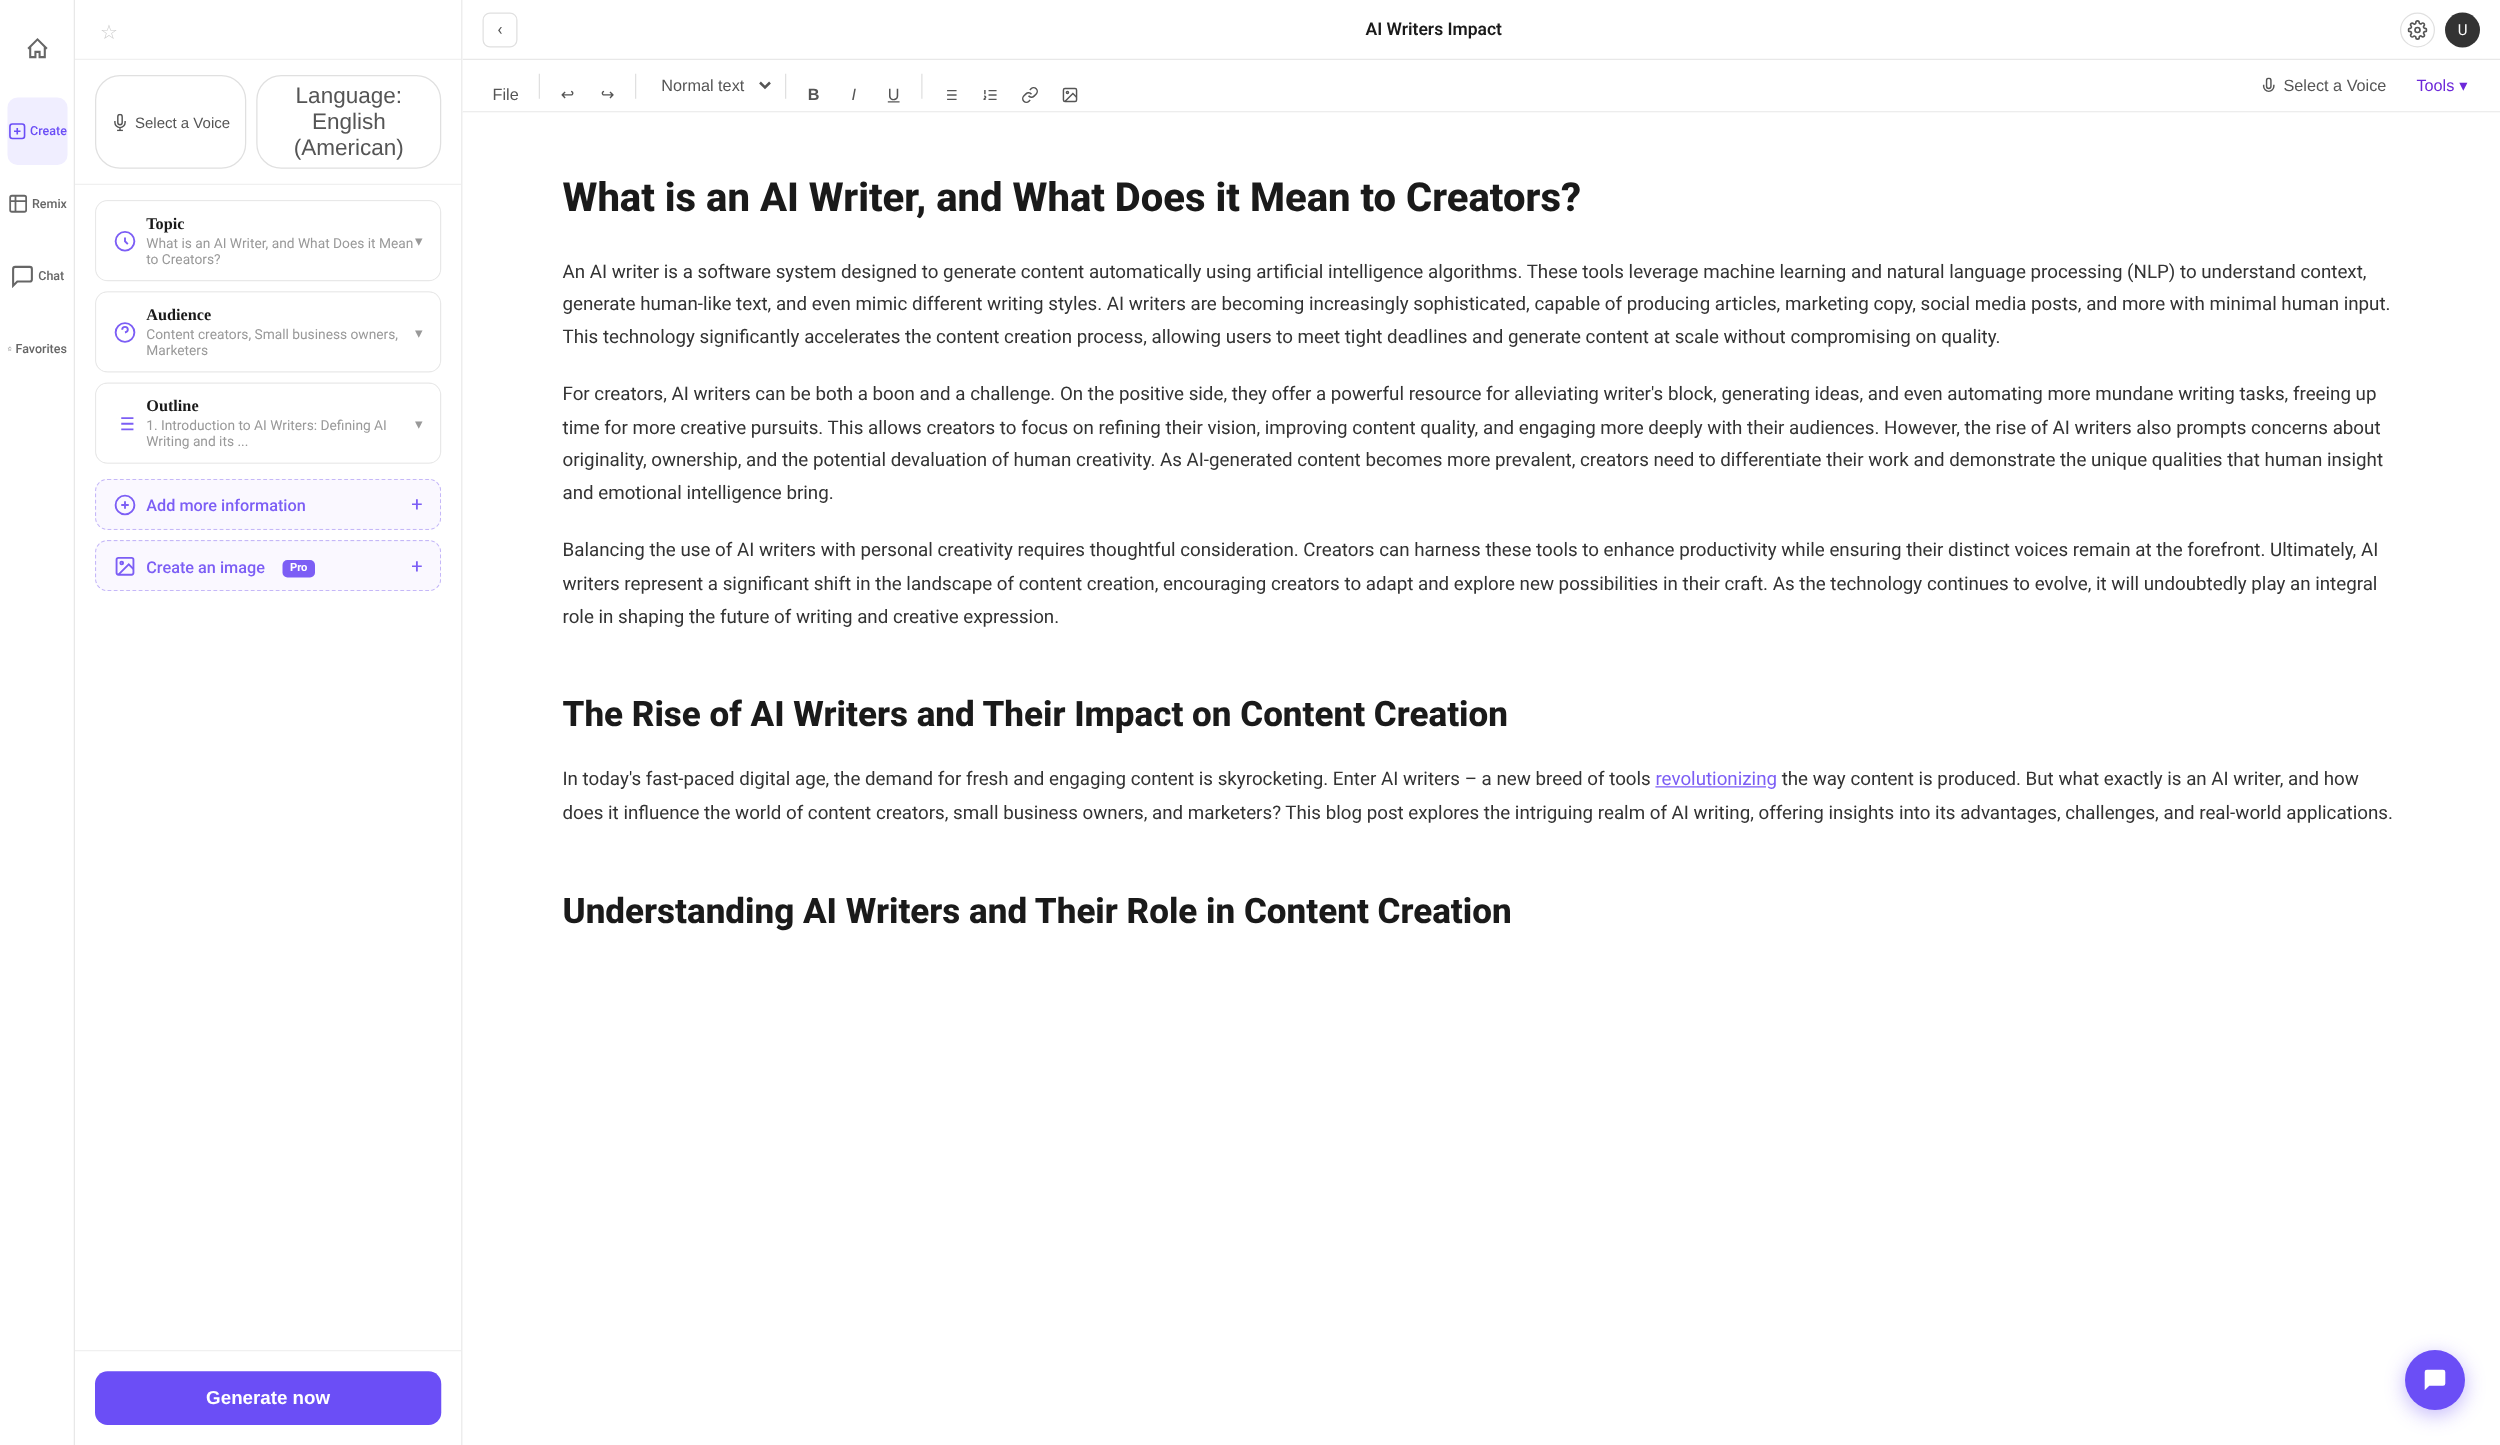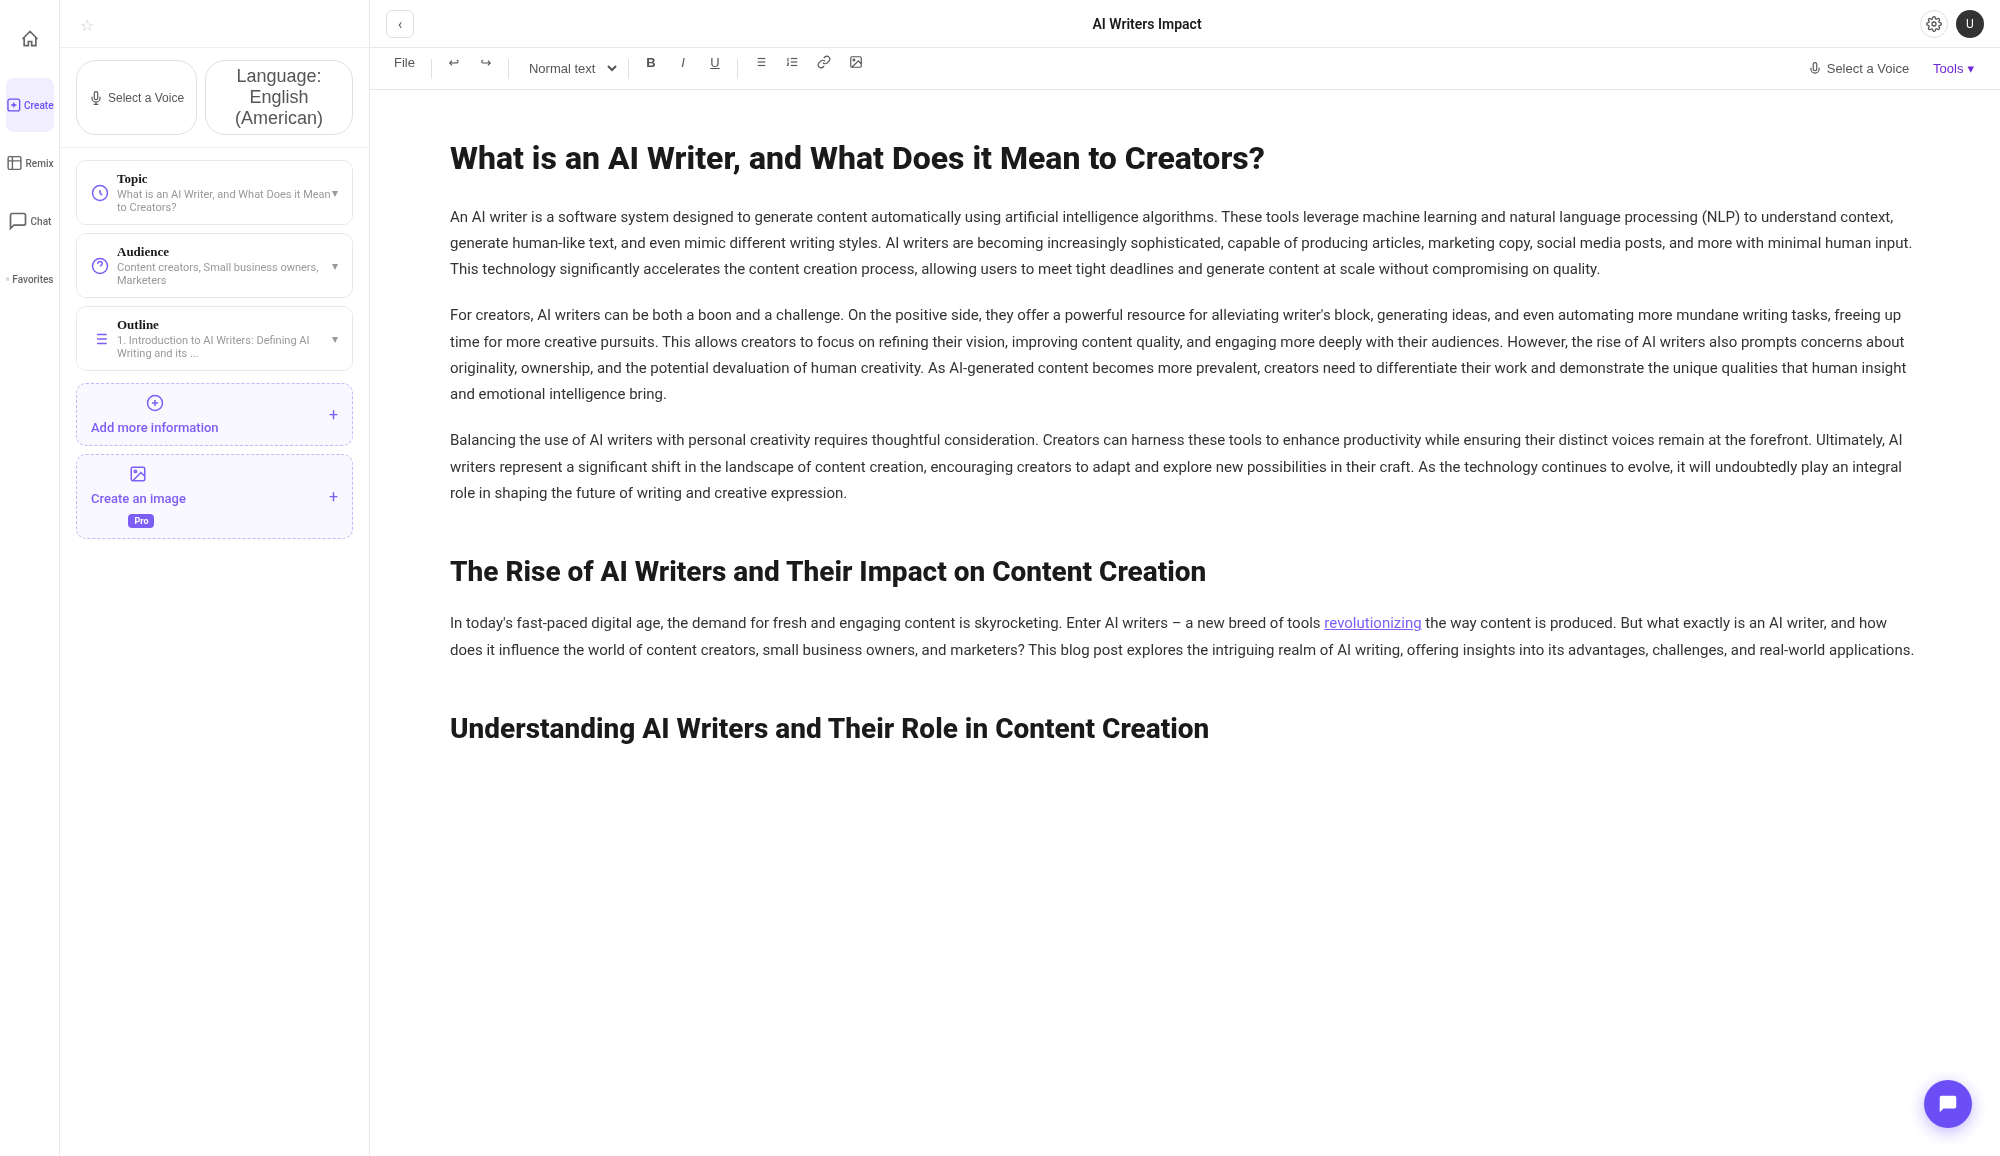--- a/index.html
+++ b/index.html
@@ -127,21 +127,21 @@
       display: flex;
       align-items: center;
       justify-content: space-between;
       padding: 10px 14px;
       border: 1.5px dashed #c5b8f8;
       border-radius: 10px;
       cursor: pointer;
       background: #faf8ff;
       color: #7c5ef5;
     }
-    .action-btn-left { display: flex; align-items: center; gap: 8px; font-size: 13px; font-weight: 500; flex-direction: column; }
+    .action-btn-left { display: flex; align-items: flex-end; gap: 8px; font-size: 13px; font-weight: 500; }
     .action-btn-icon { width: 18px; height: 18px; }
     .pro-badge {
       background: #7c5ef5;
       color: #fff;
       font-size: 9px;
       font-weight: 700;
       padding: 2px 6px;
       border-radius: 4px;
       margin-left: 6px;
     }
@@ -211,21 +211,21 @@
       display: flex;
       align-items: center;
       padding: 0 16px;
       gap: 4px;
       background: #fff;
     }
     .toolbar-btn {
       width: 28px;
       height: 28px;
       display: flex;
-      align-items: flex-start;
+      align-items: flex-end;
       justify-content: center;
       border-radius: 5px;
       cursor: pointer;
       color: #555;
       font-size: 13px;
       border: none;
       background: transparent;
     }
     .toolbar-separator { width: 1px; height: 20px; background: #e0e0e0; margin: 0 4px; }
     .toolbar-select {
@@ -437,20 +437,23 @@
             <path d="M21 15l-5-5L5 21"></path>
           </svg>
           <span>Create an image</span>
           <span class="pro-badge">Pro</span>
         </div>
         <span class="plus-icon">+</span>
       </div>
     </div>
   </div>
 
+  <div class="left-panel-footer">
+    <button class="generate-btn">Generate now</button>
+  </div>
 </aside>
 
 <div class="main-area">
 
   <div class="top-bar">
     <div class="back-btn">‹</div>
     <div class="top-bar-title">AI Writers Impact</div>
     <div style="display:flex;align-items:center;gap:8px;margin-left:auto;">
       <div style="width:28px;height:28px;border-radius:50%;border:1px solid #e0e0e0;display:flex;align-items:center;justify-content:center;cursor:pointer;color:#555;">
         <svg width="16" height="16" viewBox="0 0 24 24" fill="none" stroke="currentColor" stroke-width="2">

